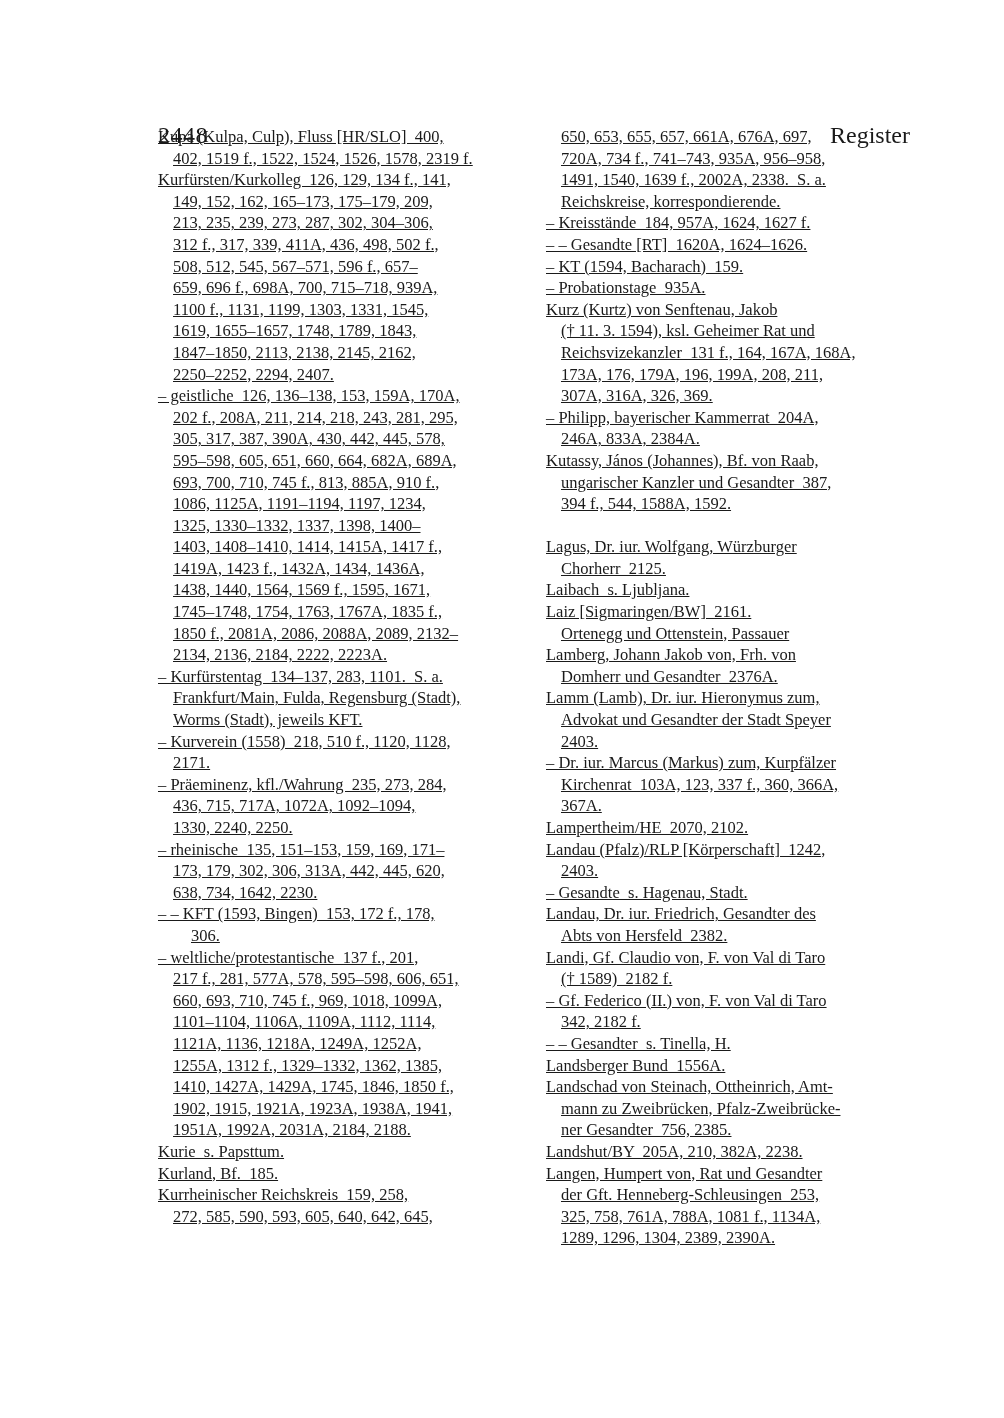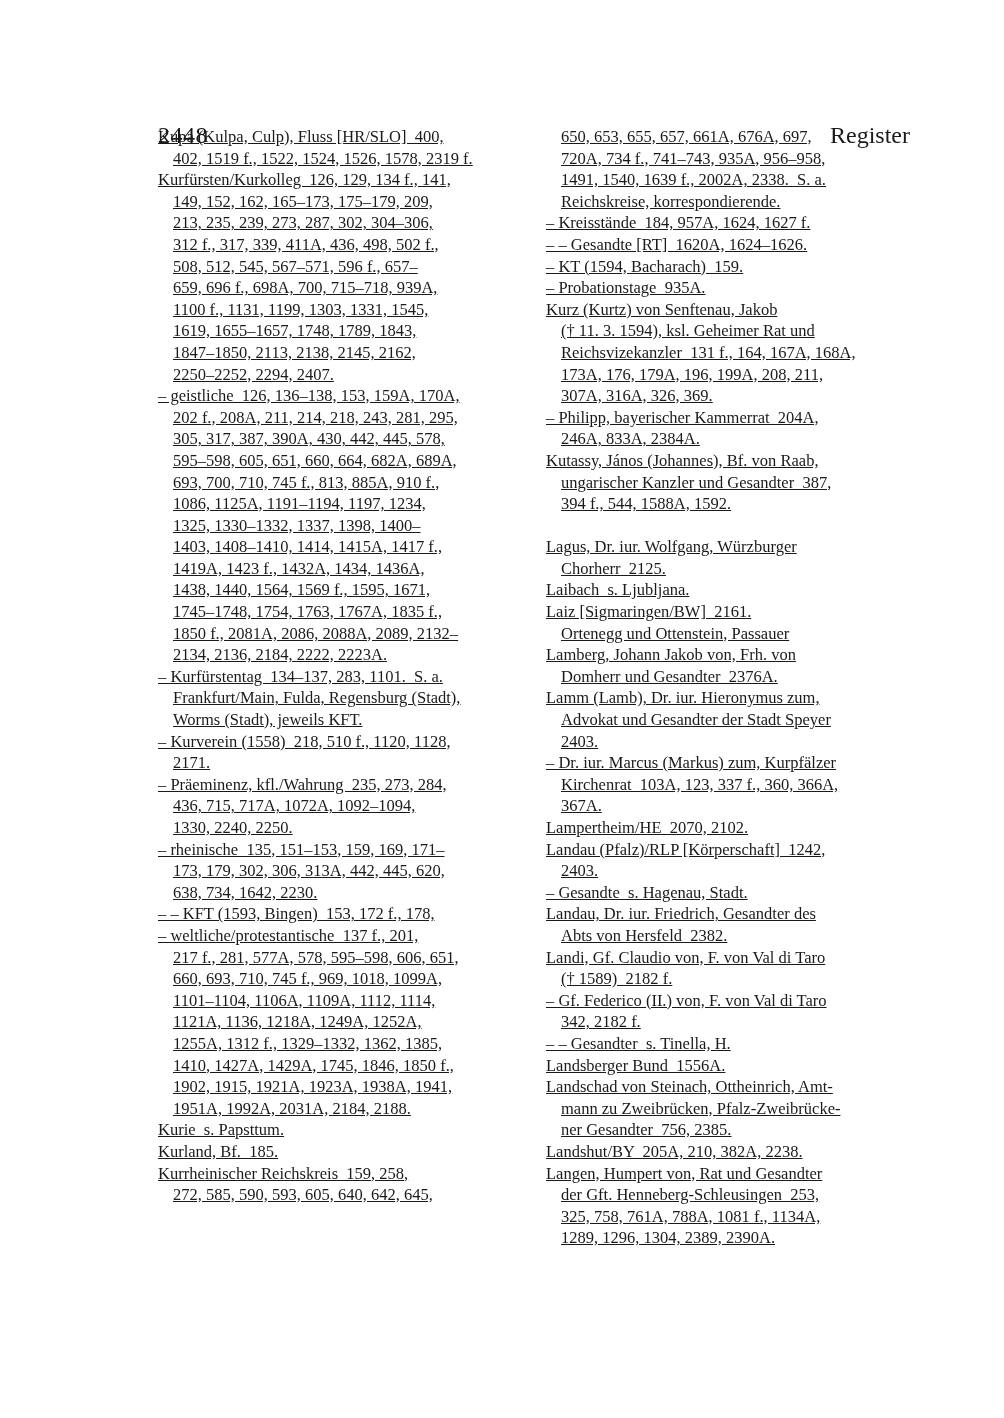--- a/index.html
+++ b/index.html
@@ -98,20 +98,21 @@
         <div class="line i1">Worms (Stadt), jeweils KFT.</div>
         <div class="line i0">– Kurverein (1558)  218, 510 f., 1120, 1128,</div>
         <div class="line i1">2171.</div>
         <div class="line i0">– Präeminenz, kfl./Wahrung  235, 273, 284,</div>
         <div class="line i1">436, 715, 717A, 1072A, 1092–1094,</div>
         <div class="line i1">1330, 2240, 2250.</div>
         <div class="line i0">– rheinische  135, 151–153, 159, 169, 171–</div>
         <div class="line i1">173, 179, 302, 306, 313A, 442, 445, 620,</div>
         <div class="line i1">638, 734, 1642, 2230.</div>
         <div class="line i0">– – KFT (1593, Bingen)  153, 172 f., 178,</div>
+        <div class="line i2">306.</div>
         <div class="line i0">– weltliche/protestantische  137 f., 201,</div>
         <div class="line i1">217 f., 281, 577A, 578, 595–598, 606, 651,</div>
         <div class="line i1">660, 693, 710, 745 f., 969, 1018, 1099A,</div>
         <div class="line i1">1101–1104, 1106A, 1109A, 1112, 1114,</div>
         <div class="line i1">1121A, 1136, 1218A, 1249A, 1252A,</div>
         <div class="line i1">1255A, 1312 f., 1329–1332, 1362, 1385,</div>
         <div class="line i1">1410, 1427A, 1429A, 1745, 1846, 1850 f.,</div>
         <div class="line i1">1902, 1915, 1921A, 1923A, 1938A, 1941,</div>
         <div class="line i1">1951A, 1992A, 2031A, 2184, 2188.</div>
         <div class="line i0">Kurie  s. Papsttum.</div>

